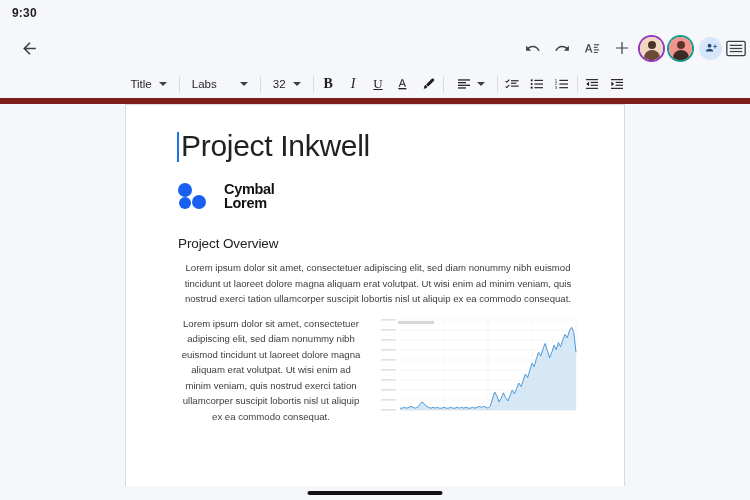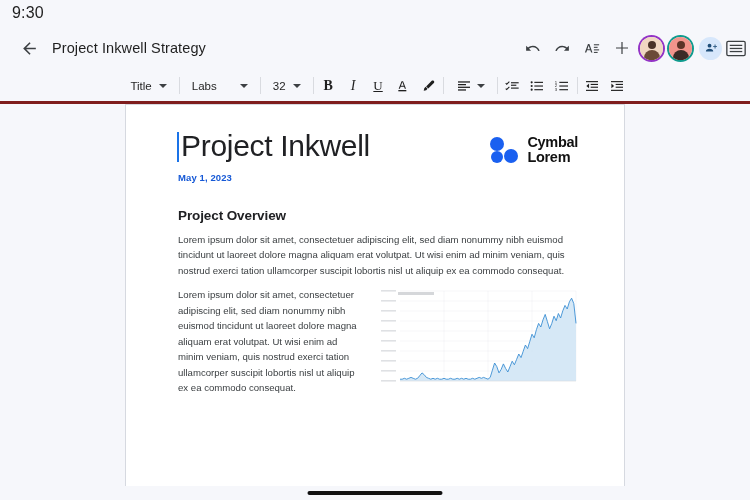--- a/index.html
+++ b/index.html
@@ -12,21 +12,21 @@
   body { position:relative; }
 
   
   .statusbar {
     height:26px;
     display:flex; align-items:center;
     padding:0 0 0 12px;
     background:#f6f7fb;
   }
   .statusbar .time {
-    font-size:16px; font-weight:400; color:#1f1f1f;
+    font-size:12px; font-weight:700; color:#1f1f1f;
     letter-spacing:.2px;
   }
 
   
   .appbar {
     height:44px;
     display:flex; align-items:center;
     background:#f6f7fb;
     padding:0 4px 0 16px;
   }
@@ -79,21 +79,21 @@
     width:20px; height:30px; overflow:hidden;
     display:flex; align-items:center; justify-content:flex-start;
     cursor:pointer; flex:0 0 auto;
   }
 
   
   .fmtbar {
     height:34px;
     display:flex; align-items:center; justify-content:center;
     background:#f6f7fb;
-    border-bottom:3px solid #7f1d1d;
+    border-bottom:6px solid #7f1d1d;
     gap:0;
   }
   .fmt-select {
     display:flex; align-items:center; gap:7px;
     padding:0 10px; cursor:pointer;
     font-size:11.5px; color:#1f1f1f;
   }
   .fmt-select .caret {
     width:0;height:0;
     border-left:4px solid transparent;
@@ -117,54 +117,54 @@
   }
   .page {
     width:500px; background:#ffffff;
     border:1px solid #d6d9e0;
     border-bottom:none;
     padding:24px 46px 0 52px;
     position:relative;
     overflow:hidden;
   }
   .title-row {
-    display:flex; align-items:flex-start; justify-content:space-between;
+    display:flex; align-items:flex-start; justify-content:space-between;flex-direction:column;
   }
   .doc-h1 {
     font-size:30px; font-weight:400; color:#202124;
     letter-spacing:-.3px; line-height:1.15;
     position:relative; padding-left:3px;
   }
   .caret-bar {
     position:absolute; left:-1px; top:3px;
     width:2px; height:30px; background:#1a73e8;
   }
-  .logo { display:flex; align-items:center; gap:7px; margin-top:6px; }
+  .logo { display:flex; align-items:center; gap:16px; margin-top:18px; }
   .logo-marks { position:relative; width:30px; height:26px; flex:0 0 auto; }
   .logo-marks i {
     position:absolute; border-radius:50%; background:#1a60f0; display:block;
   }
   .lm1 { width:14px; height:14px; left:0;    top:0; }
   .lm2 { width:12px; height:12px; left:1px;  top:14px; }
   .lm3 { width:14px; height:14px; left:14px; top:12px; }
   .logo-text {
     font-size:14.5px; font-weight:700; color:#111111;
     line-height:1.02; letter-spacing:-.3px;
   }
   .doc-date {
     font-size:9.5px; font-weight:700; color:#1558d6;
     margin-top:7px; letter-spacing:.1px;
   }
   .doc-h2 {
-    font-size:13.5px; font-weight:700; color:#202124;
+    font-size:13.5px; font-weight:400; color:#202124;
     margin-top:25px; margin-bottom:9px; letter-spacing:-.1px;
   }
   .doc-p {
     font-size:9.6px; color:#3c4043; line-height:1.62;
-    margin-bottom:9px; text-align:left;
+    margin-bottom:9px; text-align:center;
   }
   .trend-row { display:flex; gap:14px; margin-top:2px; }
   .trend-text { width:186px; flex:0 0 auto; }
   .trend-chart { flex:1 1 auto; position:relative; height:100px; }
 
   
   .chart-wrap { position:relative; width:100%; height:100px; }
   .chart-wrap svg { display:block; width:100%; height:100%; }
   .legend-stub {
     position:absolute; left:20px; top:5px;
@@ -189,21 +189,20 @@
 <div class="statusbar">
   <span class="time">9:30</span>
 </div>
 
 <div class="appbar">
   <div class="back-btn">
     <svg width="19" height="19" viewBox="0 0 24 24">
       <path d="M20 11H7.8l5.6-5.6L12 4l-8 8 8 8 1.4-1.4L7.8 13H20z" fill="#3c4043"></path>
     </svg>
   </div>
-  <div class="doc-title">Project Inkwell Strategy</div>
 
   <div class="appbar-spacer"></div>
 
   <div class="appbar-actions">
     <div class="icon-btn">
       <svg width="17" height="17" viewBox="0 0 24 24">
         <path d="M12.5 8c-2.6 0-5 1-6.8 2.6L3 8v7h7l-2.8-2.8C8.6 11 10.5 10.2 12.5 10.2c3.5 0 6.5 2.3 7.6 5.5l2.1-.7C20.8 10.9 17 8 12.5 8z" fill="#3c4043"></path>
       </svg>
     </div>
     <div class="icon-btn">
@@ -374,21 +373,20 @@
             <i class="lm2"></i>
             <i class="lm3"></i>
         </span>
         <span class="logo-text">
           <span>Cymbal</span><br>
           <span>Lorem</span>
         </span>
       </div>
     </div>
 
-    <div class="doc-date">May 1, 2023</div>
 
     <div class="doc-h2">Project Overview</div>
     <div class="doc-p">Lorem ipsum dolor sit amet, consectetuer adipiscing elit, sed diam nonummy nibh euismod tincidunt ut laoreet dolore magna aliquam erat volutpat. Ut wisi enim ad minim veniam, quis nostrud exerci tation ullamcorper suscipit lobortis nisl ut aliquip ex ea commodo consequat.</div>
 
     <div class="trend-row">
       <div class="trend-text">
         <div class="doc-p">Lorem ipsum dolor sit amet, consectetuer adipiscing elit, sed diam nonummy nibh euismod tincidunt ut laoreet dolore magna aliquam erat volutpat. Ut wisi enim ad minim veniam, quis nostrud exerci tation ullamcorper suscipit lobortis nisl ut aliquip ex ea commodo consequat.</div>
       </div>
       <div class="trend-chart">
         <div class="chart-wrap">

